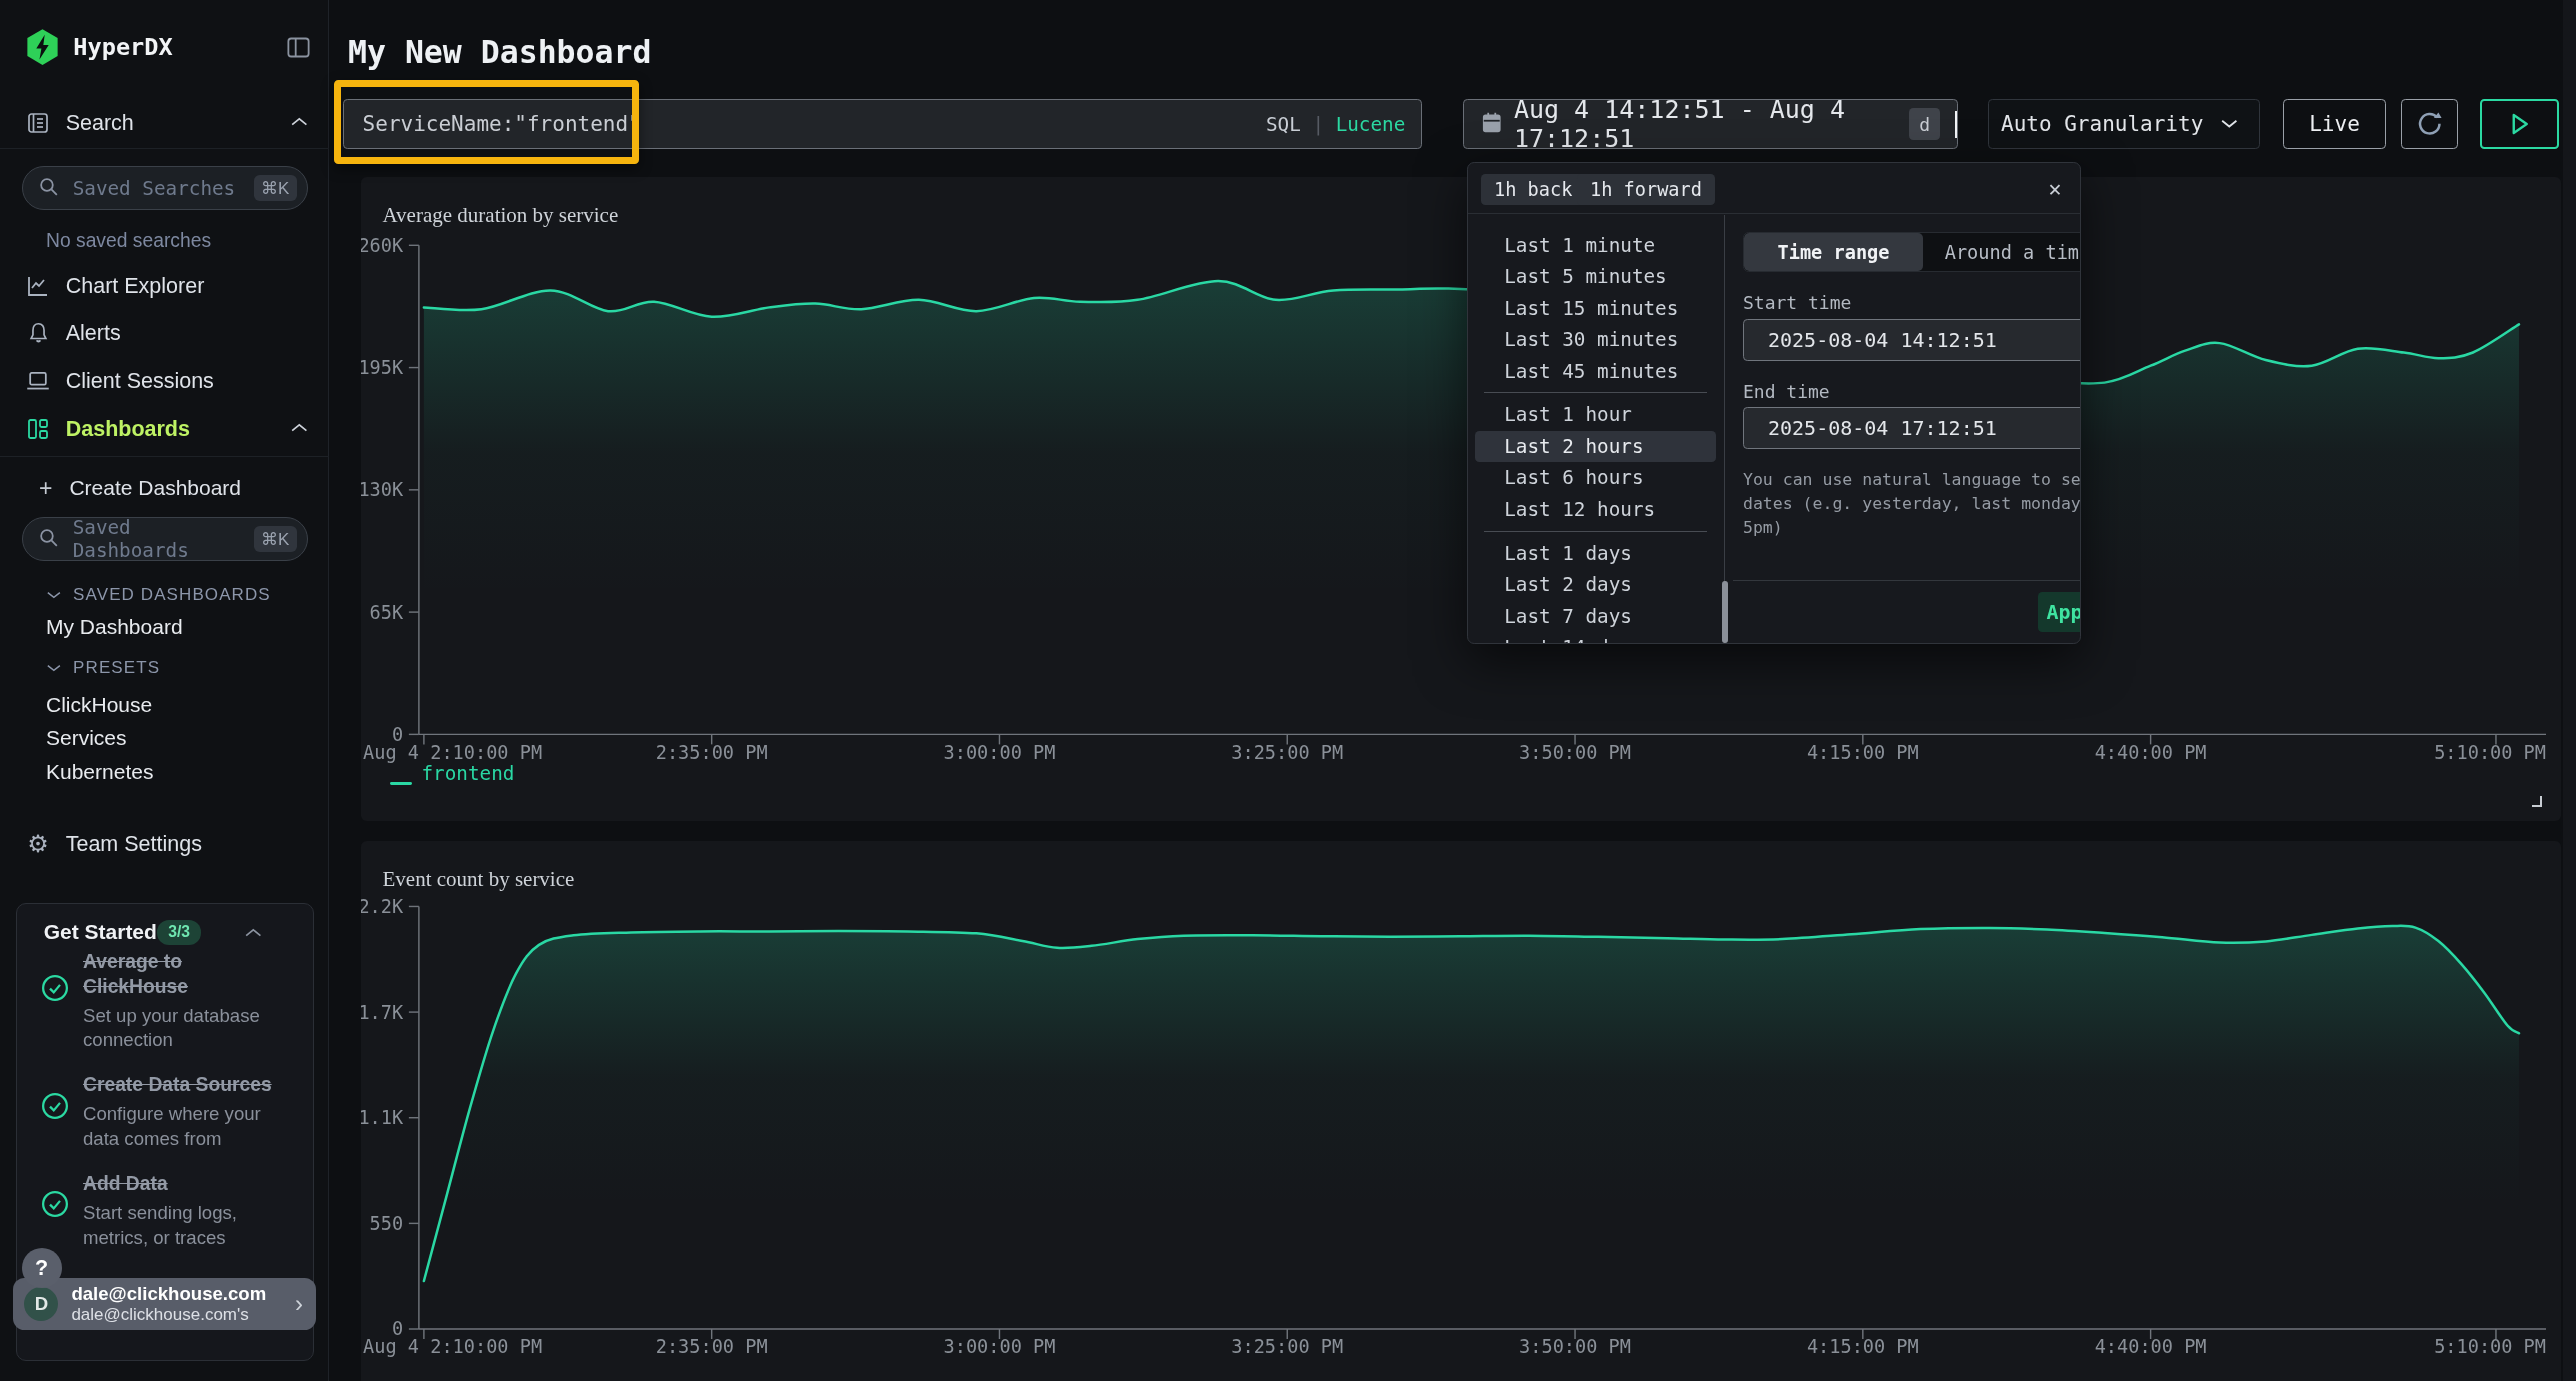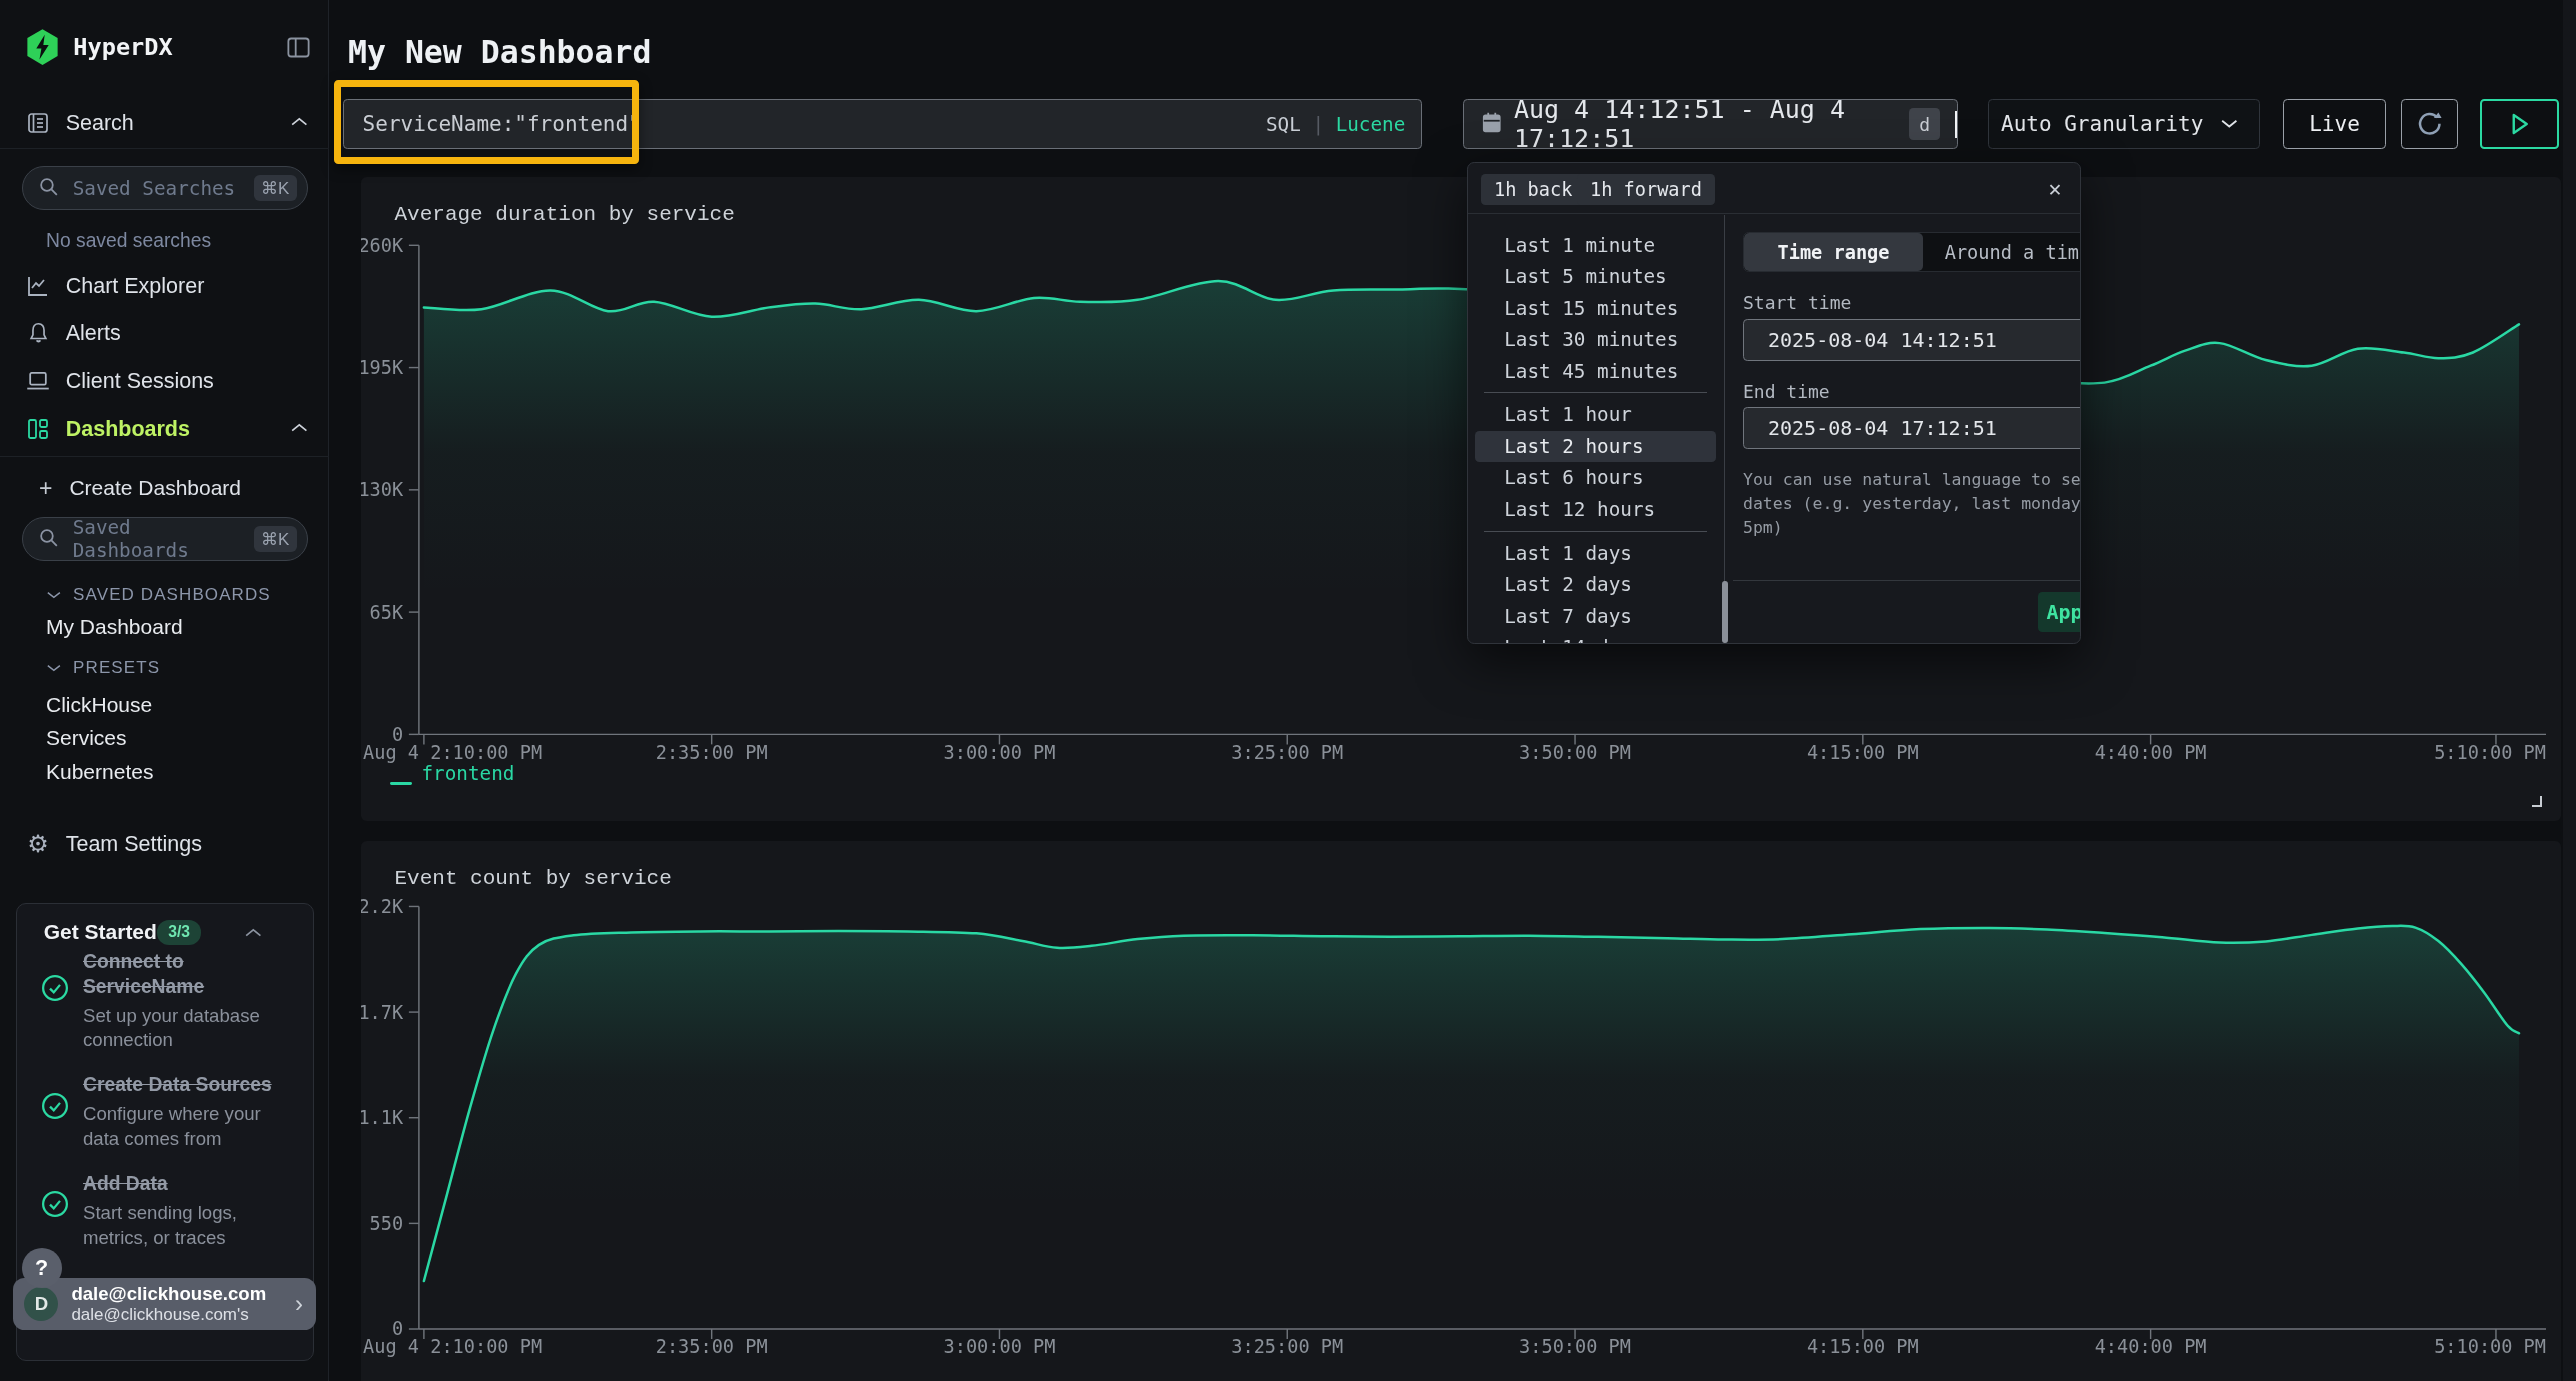--- a/index.html
+++ b/index.html
@@ -52,21 +52,21 @@
   .gran-select { left:1988px; width:272px; background:#0f1215; border:1.4px solid #30353c; }
   .gran-text { margin-left:12px; font-size:21px; color:#e2e5e9; flex:1; }
   .live-btn { left:2283px; width:103px; border:1.4px solid #9aa0a8; justify-content:center; font-size:21px; color:#edeff2; }
   .refresh-btn { left:2401px; width:57px; border:1.4px solid #9aa0a8; justify-content:center; }
   .play-btn { left:2480px; width:79px; border:2.1px solid #2bd9a2; justify-content:center; }
   .annotation { position:absolute; left:334px; top:80px; width:305px; height:84px; border:7.2px solid #f6b40e; border-radius:4.3px; z-index:40; box-shadow:0 4.3px 13px rgba(0,0,0,.45); }
   .edge-gutter { position:absolute; right:0; top:0; width:13px; height:1381px; background:#14161a; }
 
   
   .panel { position:absolute; left:361px; width:2200px; height:644px; background:#15171b; border-radius:5.7px; }
-  .panel-title { position:absolute; left:21.5px; top:26px; font-family:Liberation Mono, monospace; font-size:21px; color:#ced3d9;margin-left:12px; }
+  .panel-title { position:absolute; left:21.5px; top:26px; font-family:Liberation Serif, serif; font-size:21px; color:#ced3d9; }
   .chart-svg { position:absolute; left:0; top:44px; }
   .legend { position:absolute; left:29px; top:585px; display:flex; align-items:flex-end; gap:10px; font-family:"DejaVu Sans Mono", monospace; font-size:19.3px; color:#2ad8a4; }
   .legend .dash { width:21.5px; height:2.9px; background:#2ad8a4; border-radius:1.4px; }
   .grip { position:absolute; right:18.6px; bottom:14.3px; width:10.7px; height:10.7px; border-right:2.1px solid #c8cdd3; border-bottom:2.1px solid #c8cdd3; }
 
   
   .popup { position:absolute; left:1467px; top:162px; width:614px; height:482px; background:#17191e; border:0.7px solid #30343b; border-radius:7.2px; box-shadow:0 17px 50px rgba(0,0,0,.6); z-index:30; overflow:hidden; font-family:"DejaVu Sans Mono", monospace; }
   .popup-header { position:absolute; left:0; top:0; width:100%; height:51px; border-bottom:0.7px solid #2a2e34; }
   .hop-btn { position:absolute; top:10.7px; height:31.5px; background:#2d3138; border-radius:4.3px; font-size:18.6px; color:#e6e9ee; display:flex; align-items:center; padding:0 13px; }
   .close-x { position:absolute; right:18.6px; top:13px; font-size:21.5px; color:#c9ced6; }
@@ -230,21 +230,21 @@
         </svg>
     </div>
   </div>
   <span class="gs-check" style="top:973px;">
     <svg width="30" height="30" viewBox="0 0 24 24" fill="none" stroke="#2bd9a2" stroke-width="1.8">
         <circle cx="12" cy="12" r="9.5"></circle>
         <polyline points="8,12.5 11,15.5 16,9.5"></polyline>
       </svg>
   </span>
   <div class="gs-item" style="top:950px;">
-    <div class="gs-item-t">Connect to ServiceName</div>
+    <div class="gs-item-t">Average to ClickHouse</div>
     <div class="gs-item-d">Set up your database connection</div>
   </div>
   <span class="gs-check" style="top:1091px;">
     <svg width="30" height="30" viewBox="0 0 24 24" fill="none" stroke="#2bd9a2" stroke-width="1.8">
         <circle cx="12" cy="12" r="9.5"></circle>
         <polyline points="8,12.5 11,15.5 16,9.5"></polyline>
       </svg>
   </span>
   <div class="gs-item" style="top:1073px;">
     <div class="gs-item-t">Create Data Sources</div>

